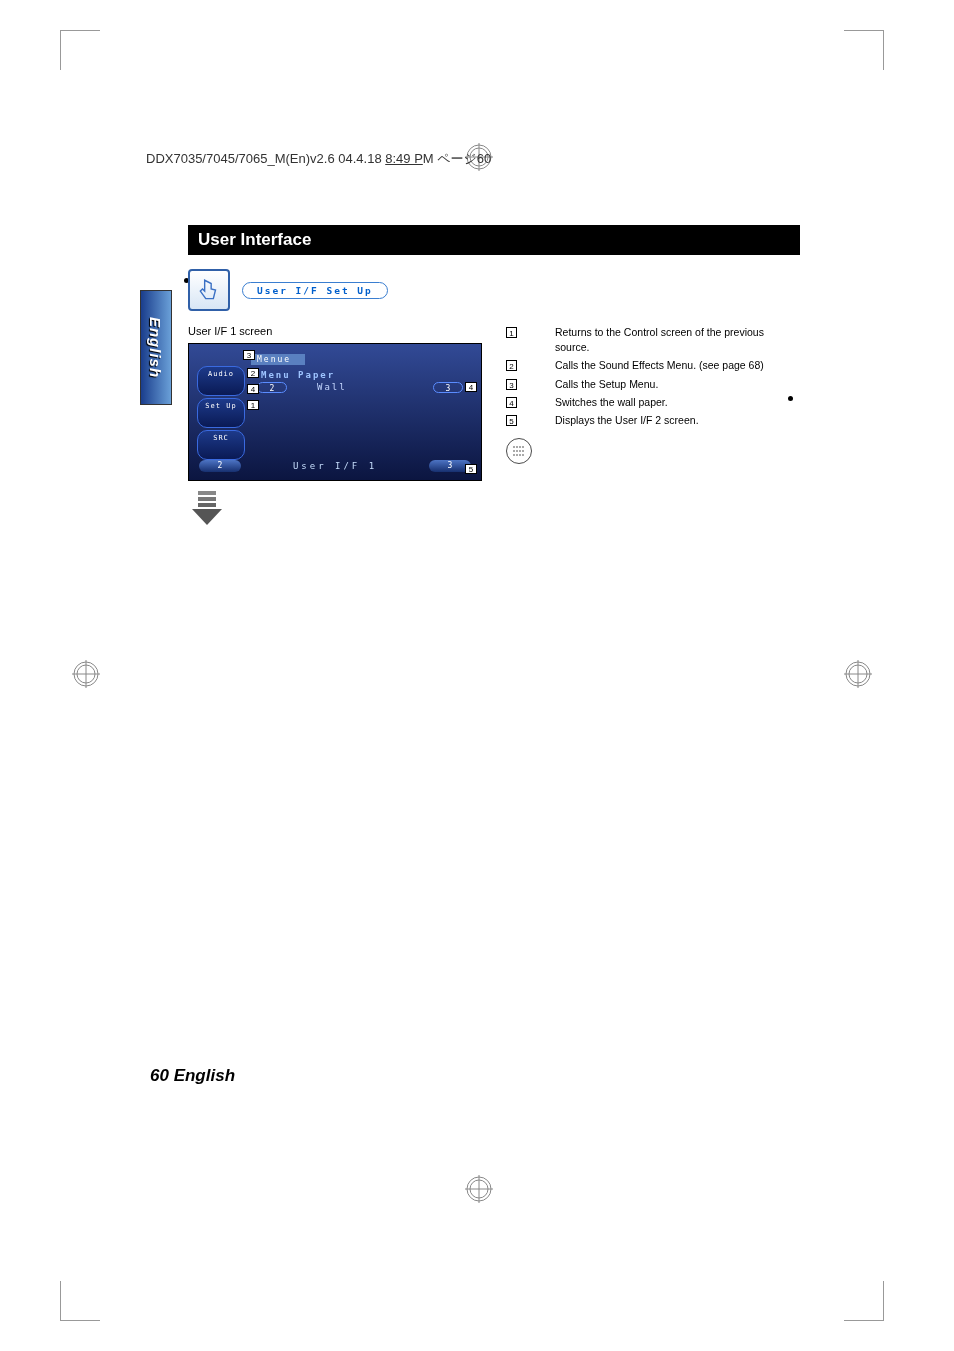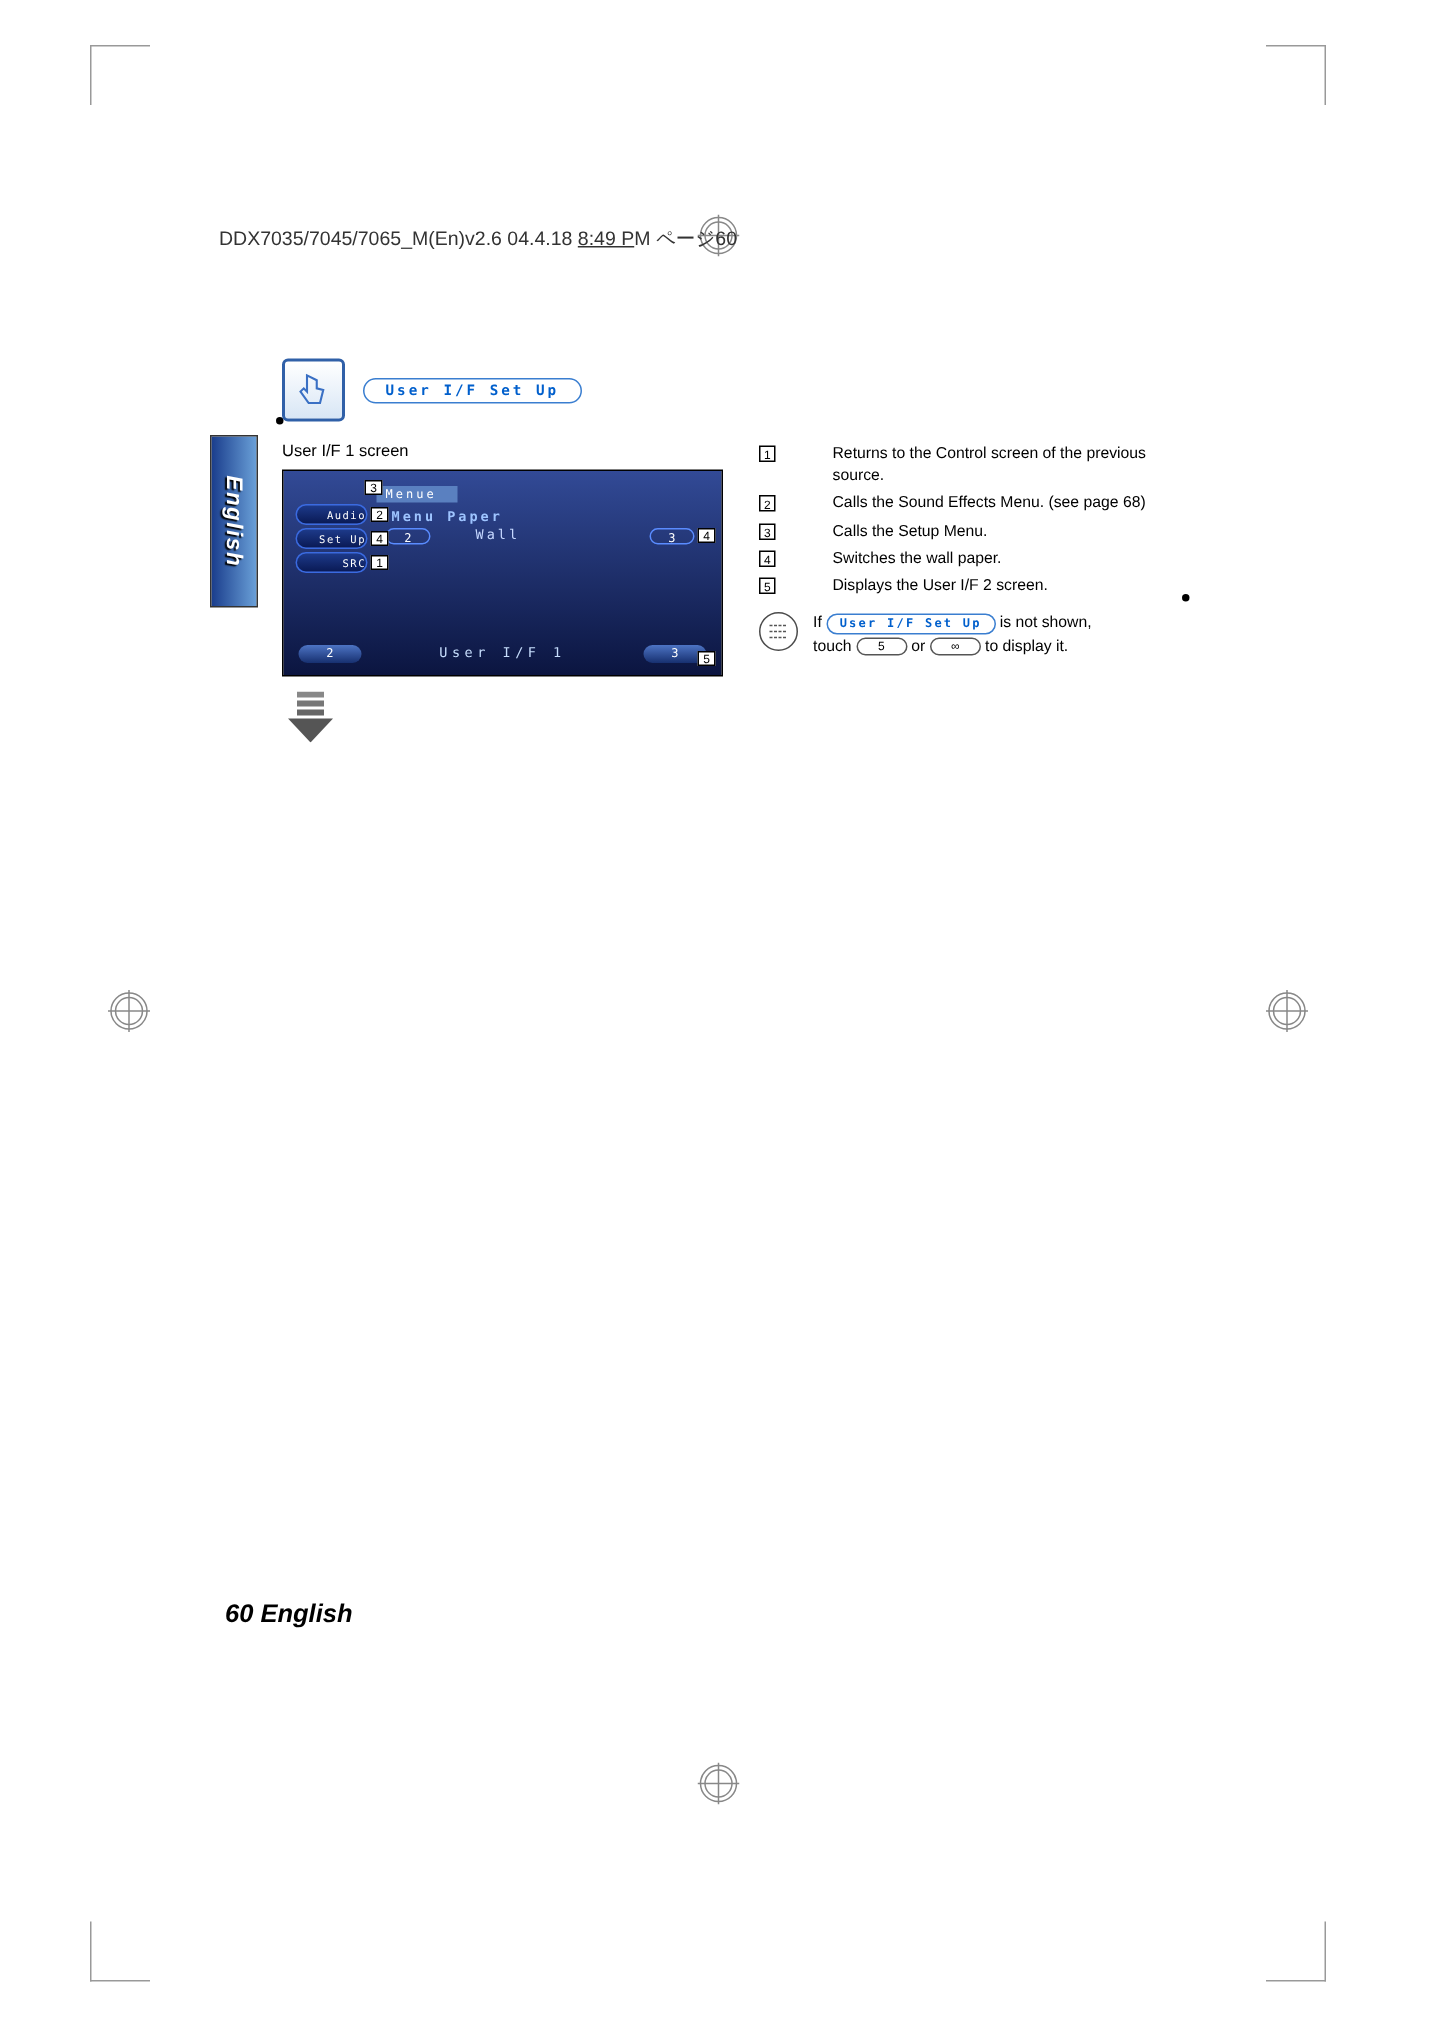--- a/index.html
+++ b/index.html
@@ -38,21 +38,21 @@
 
   .step-row { display: flex; align-items: center; gap: 12px; margin-bottom: 14px; }
   .step-icon { width: 42px; height: 42px; border: 2px solid #3060a8; border-radius: 4px; display: flex; align-items: center; justify-content: center; background: linear-gradient(#fff,#d8e6f5); color:#3060a8; font-size: 20px; }
   .pill { display: inline-flex; align-items: center; background: #fff; border: 1.5px solid #3a7ed0; border-radius: 12px; padding: 2px 14px; color: #005fcc; font-family: "Lucida Console", monospace; font-size: 9.5px; font-weight: bold; letter-spacing: 2px; }
 
   .caption { font-size: 11px; margin: 8px 0 6px 0; }
 
   .screen-area { width: 100%; height: 138px; background: linear-gradient(#324a96, #0b1540); border: 1px solid #000; position: relative; color: #fff; font-family: "Lucida Console", monospace; font-size: 9px; }
   .menue-tab { position: absolute; top: 10px; left: 62px; background:#5a80c0; padding:1px 14px 1px 6px; font-size:8px; letter-spacing:2px;text-align:center; }
   .left-btns { position: absolute; top: 22px; left: 8px; display: flex; flex-direction: column; gap: 2px; }
-  .lbtn { background: linear-gradient(#1d3a8a,#0a1a55); border: 1px solid #3a6ae0; border-radius: 10px; width: 48px; height: 14px; font-size: 7px; text-align: right; line-height: 14px; letter-spacing: 1px; }
+  .lbtn { background: linear-gradient(#1d3a8a,#0a1a55); border: 1px solid #3a6ae0; border-radius: 10px; width: 48px; height: 30px; font-size: 7px; text-align: center; line-height: 14px; letter-spacing: 1px; }
   .wall-label { position: absolute; top: 26px; left: 72px; color:#9ec4ff; font-size: 9px; font-weight:bold; letter-spacing:2px; }
   .wall-value { position: absolute; top: 38px; left: 128px; color:#c5d7ff; font-size: 9px; letter-spacing:2px; }
   .arrow-l { position: absolute; top: 38px; left: 68px; width:30px; height:11px; border:1px solid #5a8cff; border-radius:6px; text-align:center; line-height:11px; font-size:8px; }
   .arrow-r { position: absolute; top: 38px; right: 18px; width:30px; height:11px; border:1px solid #5a8cff; border-radius:6px; text-align:center; line-height:11px; font-size:8px; }
   .bottom-bar { position: absolute; bottom: 8px; left: 10px; right: 10px; display: flex; align-items: center; gap: 8px; }
   .bb-arrow { width: 42px; height: 12px; background: linear-gradient(#4d74c4,#173070); border-radius: 6px; text-align:center; font-size:8px; line-height:12px; }
   .bb-title { flex: 1; text-align: center; color:#c7defd; letter-spacing:3px; font-size:9px; }
 
   .callout { position: absolute; width: 12px; height: 10px; border: 1px solid #000; background: #fff; font-size: 8px; text-align: center; line-height: 10px; font-family: Arial; color:#000; }
 
@@ -109,20 +109,21 @@
 <div class="header-text">
   <span>DDX7035/7045/7065_M(En)v2.6  04.4.18  </span><span class="underline">8:49 P</span><span>M  ページ60</span>
 </div>
 
 <div class="dot dot1"></div>
 <div class="dot dot2"></div>
 
 <div class="page">
 
   <div class="content">
+    <div class="section-hdr">User Interface</div>
 
     <div class="cols">
 
       <div class="col">
 
         <div class="step-row">
           <div class="step-icon">
             <svg width="26" height="26" viewBox="0 0 24 24">
                 <path d="M8 3 L8 13 L6 11 L4 13 L9 20 L16 20 L18 12 L14 11 L14 6 Z" fill="none" stroke="#3a70c4" stroke-width="1.3"></path>
               </svg>
@@ -193,25 +194,20 @@
         </div>
 
         <div class="note-row">
           <div class="note-icon">
             <svg width="16" height="16" viewBox="0 0 16 16">
                 <line x1="2" y1="4" x2="14" y2="4" stroke="#555" stroke-dasharray="2 1"></line>
                 <line x1="2" y1="8" x2="14" y2="8" stroke="#555" stroke-dasharray="2 1"></line>
                 <line x1="2" y1="12" x2="14" y2="12" stroke="#555" stroke-dasharray="2 1"></line>
               </svg>
           </div>
-          <div>
-            <span>If</span>
-            <span class="mini-pill">User  I/F  Set  Up</span><span> is not shown,</span><br>
-            <span>touch </span><span class="mini-arrow">5</span><span> or </span><span class="mini-arrow">∞</span><span> to display it.</span>
-          </div>
         </div>
       </div>
     </div>
   </div>
 </div>
 
 <div class="lang-tab">
   <span class="lang-text">English</span>
 </div>
 

